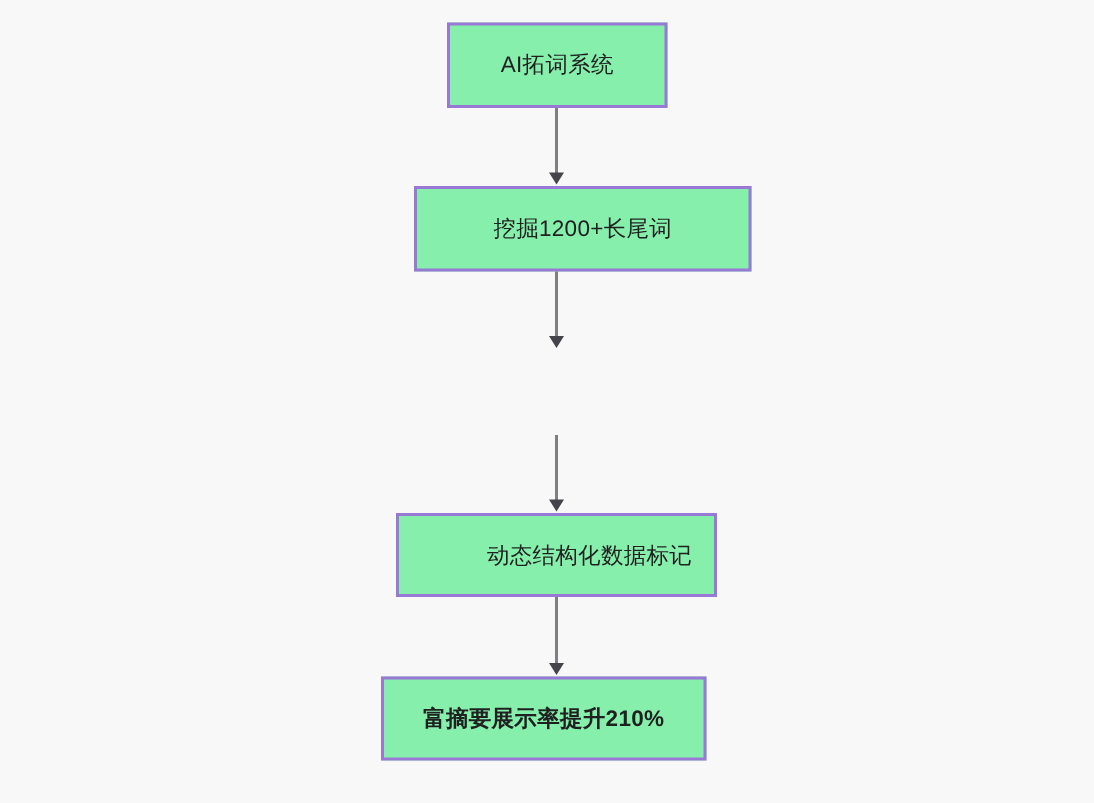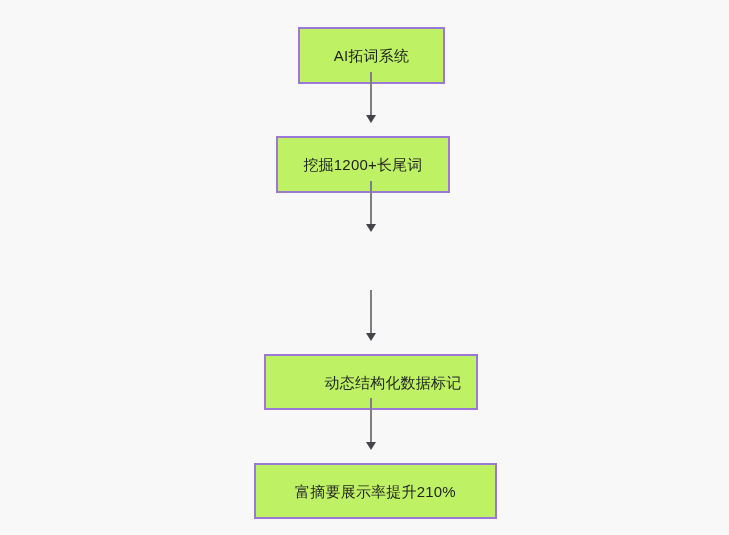--- a/index.html
+++ b/index.html
@@ -16,33 +16,32 @@
 
   #flowchart {
     position: relative;
     width: 729px;
     height: 535px;
   }
 
   .node {
     position: absolute;
     box-sizing: border-box;
-    background: #bef264;
+    background: #86efac;
     border: 2px solid #9a78d6;
     color: #1f2020;
     font-size: 15px;
     line-height: 1;
     letter-spacing: 0.2px;
     display: flex;
     align-items: center;
     justify-content: center;
     text-align: right;
     white-space: nowrap;
     user-select: none;
-    margin-top: 12px;
   }
 
   .node-label {
     display: block;
   }
 
   .edge {
     position: absolute;
     width: 2px;
     background: #7f7f81;
@@ -62,35 +61,35 @@
 
 <div id="flowchart">
 
   <div class="node" style="left:298px; top:15px; width:147px; height:57px;">
     <span class="node-label">AI拓词系统</span>
   </div>
 
   <div class="edge" style="left:370px; top:72px; height:45px;"></div>
   <div class="arrowhead" style="left:366px; top:115px;"></div>
 
-  <div class="node" style="left:276px; top:124px; width:174px; height:57px;">
+  <div class="node" style="left:276px; top:124px; width:225px; height:57px;">
     <span class="node-label">挖掘1200+长尾词</span>
   </div>
 
   <div class="edge" style="left:370px; top:181px; height:44px;"></div>
   <div class="arrowhead" style="left:366px; top:224px;"></div>
 
 
   <div class="edge" style="left:370px; top:290px; height:44px;"></div>
   <div class="arrowhead" style="left:366px; top:333px;"></div>
 
   <div class="node" style="left:264px; top:342px; width:214px; height:56px;padding-left:44px;">
     <span class="node-label">动态结构化数据标记</span>
   </div>
 
   <div class="edge" style="left:370px; top:398px; height:44px;"></div>
   <div class="arrowhead" style="left:366px; top:442px;"></div>
 
-  <div class="node" style="left:254px; top:451px; width:243px; height:56px;">
+  <div class="node" style="left:254px; top:451px; width:217px; height:56px;font-weight:bold;">
     <span class="node-label">富摘要展示率提升210%</span>
   </div>
 
 </div>
 
 </body></html>

